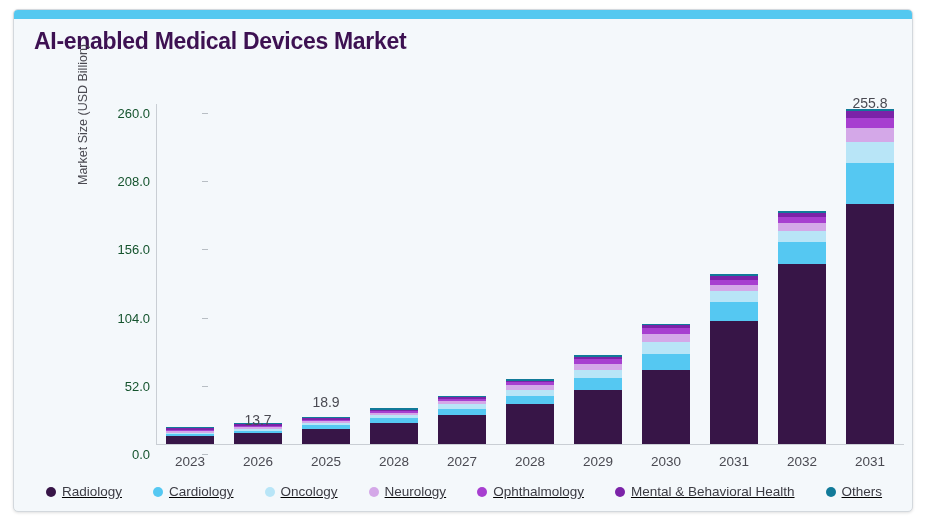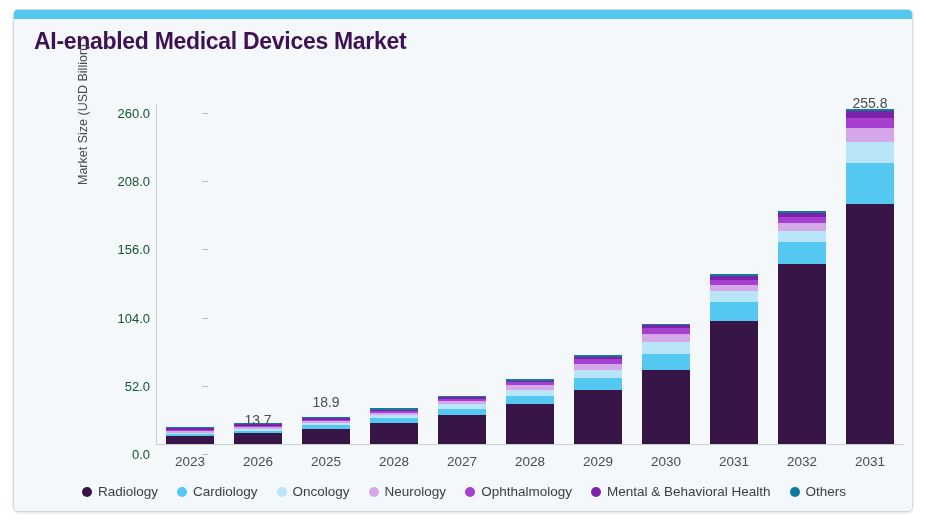--- a/index.html
+++ b/index.html
@@ -205,22 +205,23 @@
   }
   
   .legend {
     position: absolute;
     left: 0;
     bottom: 12px;
     width: 900px;
     display: flex;
     justify-content: center;
     align-items: center;
-    gap: 19px;
+    gap: 31px;
     flex-wrap: nowrap;
+    text-decoration: underline;
   }
   .legend-item {
     display: flex;
     align-items: center;
     gap: 6px;
     white-space: nowrap;
   }
   .legend-dot {
     width: 10px;
     height: 10px;

